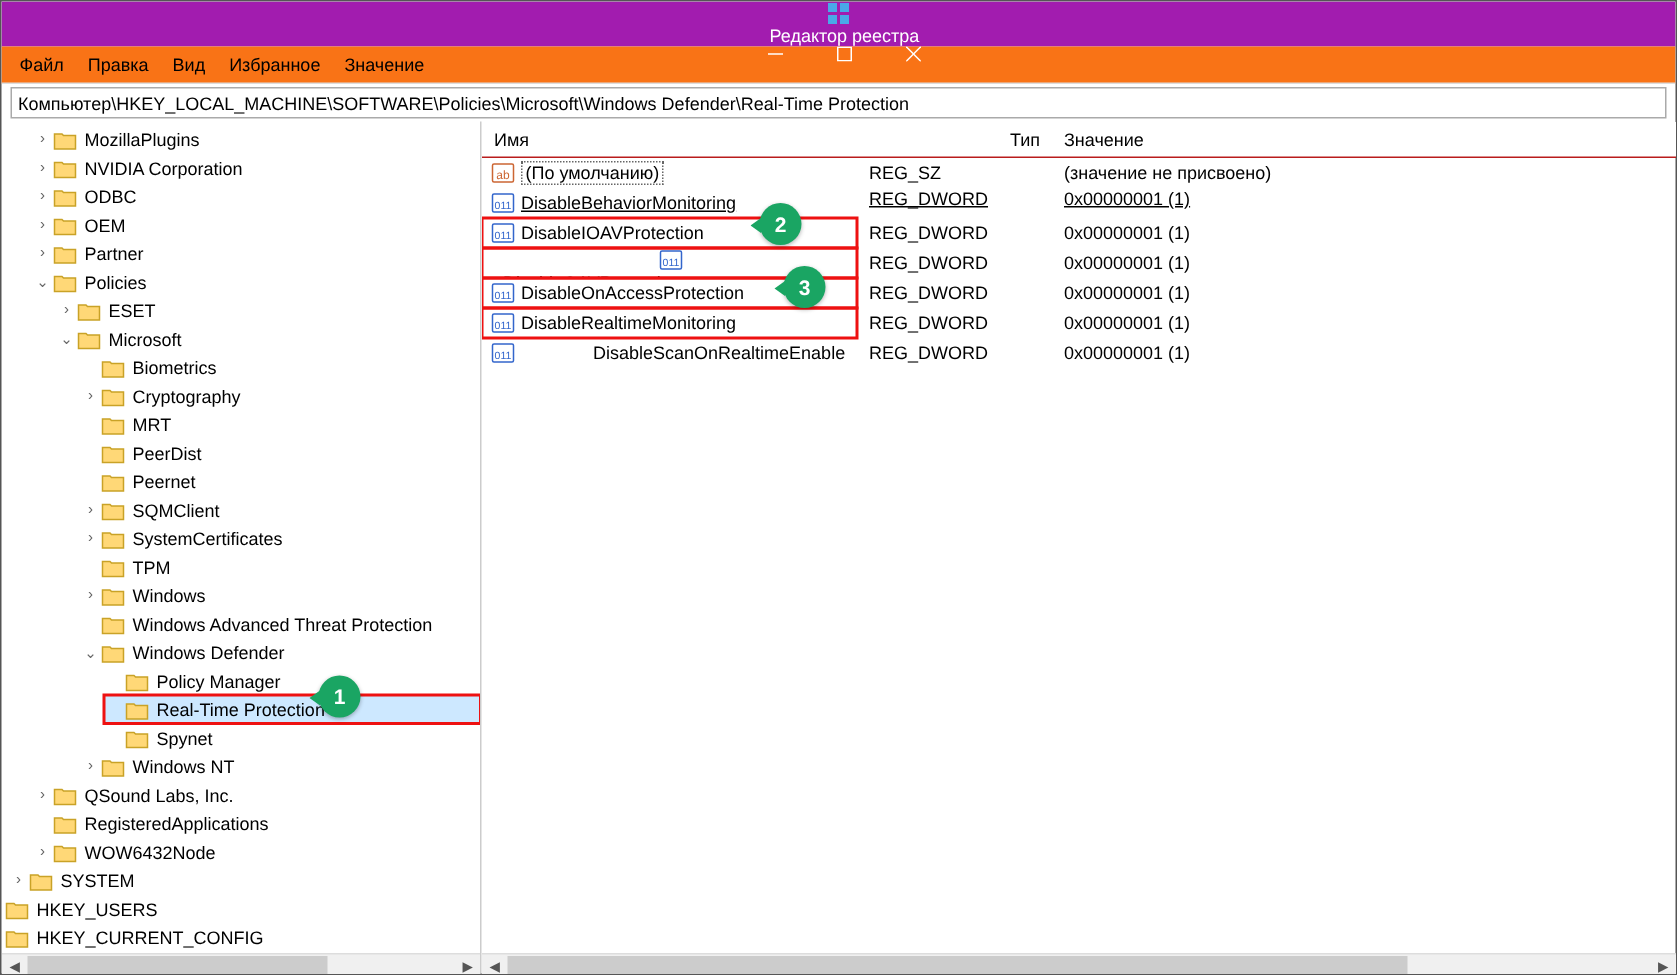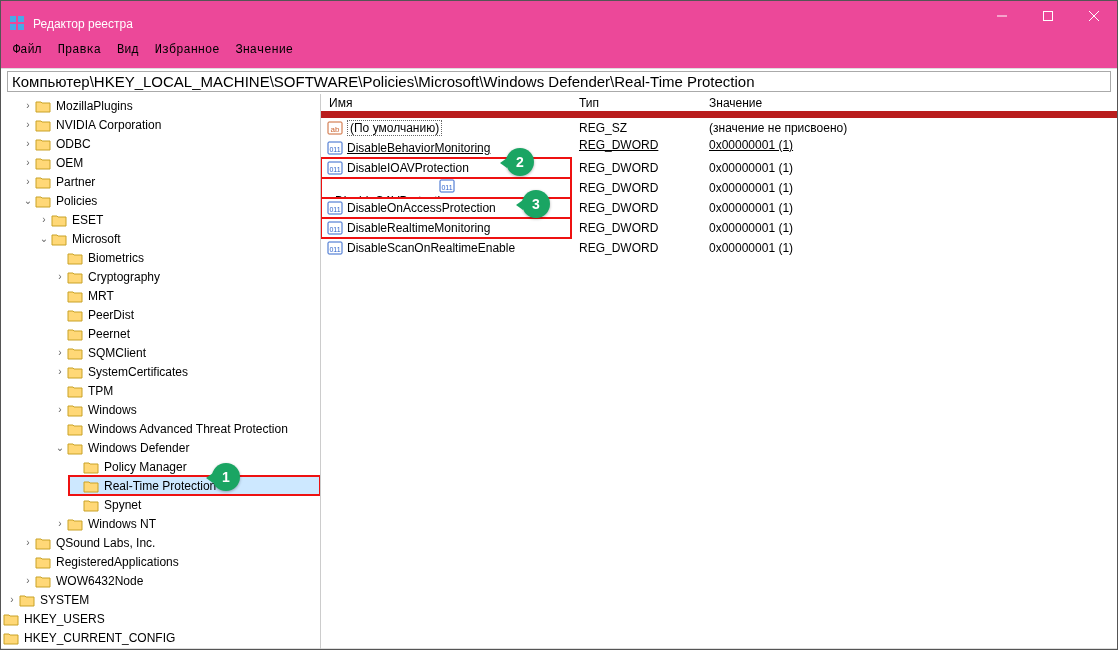--- a/index.html
+++ b/index.html
@@ -1,41 +1,41 @@
 <!DOCTYPE html>
 <html><head>
 <meta charset="utf-8">
 <style>
   * { box-sizing: border-box; margin: 0; padding: 0; }
   body { font-family: "Segoe UI", Tahoma, sans-serif; font-size: 12px; background: #fff; width: 1118px; height: 650px; overflow: hidden; border: 1px solid #555; }
-  .titlebar { background: #ec4899; color: #fff; height: 30px; display: flex; align-items: flex-end; padding-left: 8px; }
+  .titlebar { background: #a21caf; color: #fff; height: 30px; display: flex; align-items: center; padding-left: 8px; flex-direction: column; }
   .titlebar .app-icon { width: 16px; height: 16px; margin-right: 8px; display: inline-flex; align-items: center; justify-content: center; }
   .titlebar .title { flex: 1; font-size: 12px; }
   .win-controls { display: flex; height: 100%; }
   .win-btn { width: 46px; height: 100%; display: flex; align-items: center; justify-content: center; color: #fff; }
-  .menubar { background: #ec4899; border-bottom: 1px solid #ddd; height: 38px; display: flex; align-items: center; padding: 0 4px; font-family: Liberation Mono, monospace; }
+  .menubar { background: #f97316; border-bottom: 1px solid #ddd; height: 25px; display: flex; align-items: center; padding: 0 4px; }
   .menu-item { padding: 2px 8px; cursor: default; }
-  .addressbar { border: 1px solid #aaa; margin: 2px 6px; height: 21px; display: flex; align-items: center; padding: 0 4px; background: #fff; font-size: 15px; }
+  .addressbar { border: 1px solid #aaa; margin: 2px 6px; height: 21px; display: flex; align-items: center; padding: 0 4px; background: #fff; font-size: 12px; }
   .main { display: flex; height: calc(100% - 30px - 22px - 25px); }
   .tree-pane { width: 320px; border-right: 1px solid #ccc; overflow: auto; padding: 2px 0 0 0; position: relative; }
   .list-pane { flex: 1; overflow: auto; position: relative; }
   .tree ul { list-style: none; padding-left: 16px; }
   .tree > ul { padding-left: 4px; }
   .tree li { white-space: nowrap; }
   .tree-row { display: flex; align-items: center; height: 19px; padding-right: 4px; }
   .caret { width: 14px; text-align: center; color: #666; font-size: 10px; cursor: default; user-select: none; }
   .caret.empty { color: transparent; }
   .folder-icon { width: 16px; height: 14px; margin-right: 3px; flex-shrink: 0; }
   .tree-label { padding: 0 2px; }
   .tree-row.selected { background: #cde8ff; }
   .tree-row.selected .tree-label {  }
-  .list-header { display: flex; border-bottom: 7px solid #b91c1c; height: 24px; align-items: center; background: #fff; position: sticky; top: 0; }
+  .list-header { display: flex; border-bottom: 1px solid #b91c1c; height: 24px; align-items: center; background: #fff; position: sticky; top: 0; }
   .col { padding: 0 8px; }
   .col-name { width: 250px; }
-  .col-type { width: 130px; }
+  .col-type { width: 130px; text-align: right; }
   .col-value { flex: 1; }
   .list-row { display: flex; align-items: center; height: 20px; }
   .val-icon { width: 16px; height: 16px; margin-left: 6px; margin-right: 4px; flex-shrink: 0; }
   .val-name { width: 222px; padding-right: 4px; overflow: hidden; text-overflow: ellipsis; }
   .val-type { width: 130px; padding: 0 8px; }
   .val-value { flex: 1; padding: 0 8px; }
   .default-box { border: 1px dotted #666; padding: 0 2px; display: inline-block; }
   .hl-red { outline: 2px solid #e11; outline-offset: -1px; }
   .callout { position: absolute; width: 28px; height: 28px; border-radius: 50%; background: #1aa563; color: #fff; display: flex; align-items: center; justify-content: center; font-weight: bold; font-size: 14px; box-shadow: 0 1px 3px rgba(0,0,0,0.3); z-index: 10; }
   .callout .tail { position: absolute; left: -6px; top: 10px; width: 0; height: 0; border-top: 5px solid transparent; border-bottom: 5px solid transparent; border-right: 7px solid #1aa563; }
@@ -444,21 +444,21 @@
             <span class="val-icon"><svg width="16" height="16" viewBox="0 0 16 16">
                 <rect x="1" y="2" width="14" height="12" rx="1" fill="#fff" stroke="#36c"></rect>
                 <text x="8" y="12" font-size="7" text-anchor="middle" fill="#36c" font-family="Arial">011</text>
               </svg></span>
             <span class="val-name">DisableRealtimeMonitoring</span>
           </div>
           <span class="val-type">REG_DWORD</span>
           <span class="val-value">0x00000001 (1)</span>
         </div>
         <div style="display: flex; align-items: center; height: 20px;">
-          <div class="list-row" style="width: 250px;">
+          <div class="list-row" style="width: 250px; gap: 48px;">
             <span class="val-icon"><svg width="16" height="16" viewBox="0 0 16 16">
                 <rect x="1" y="2" width="14" height="12" rx="1" fill="#fff" stroke="#36c"></rect>
                 <text x="8" y="12" font-size="7" text-anchor="middle" fill="#36c" font-family="Arial">011</text>
               </svg></span>
             <span class="val-name">DisableScanOnRealtimeEnable</span>
           </div>
           <span class="val-type">REG_DWORD</span>
           <span class="val-value">0x00000001 (1)</span>
         </div>
       </div>

